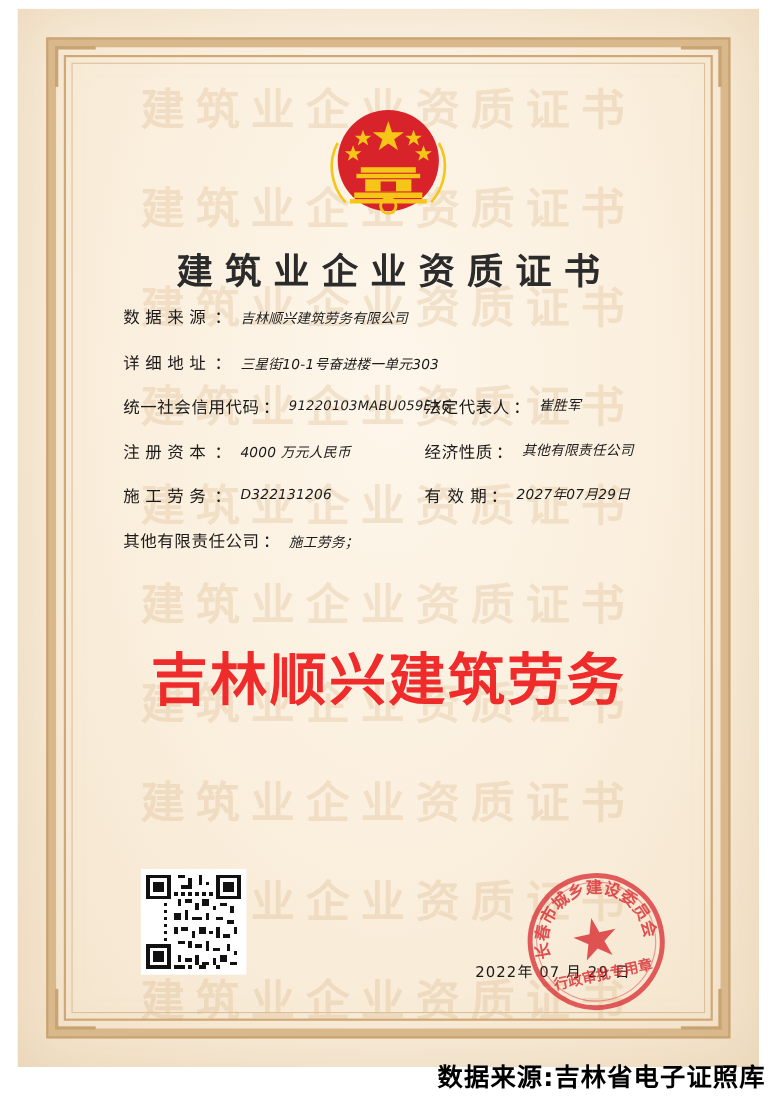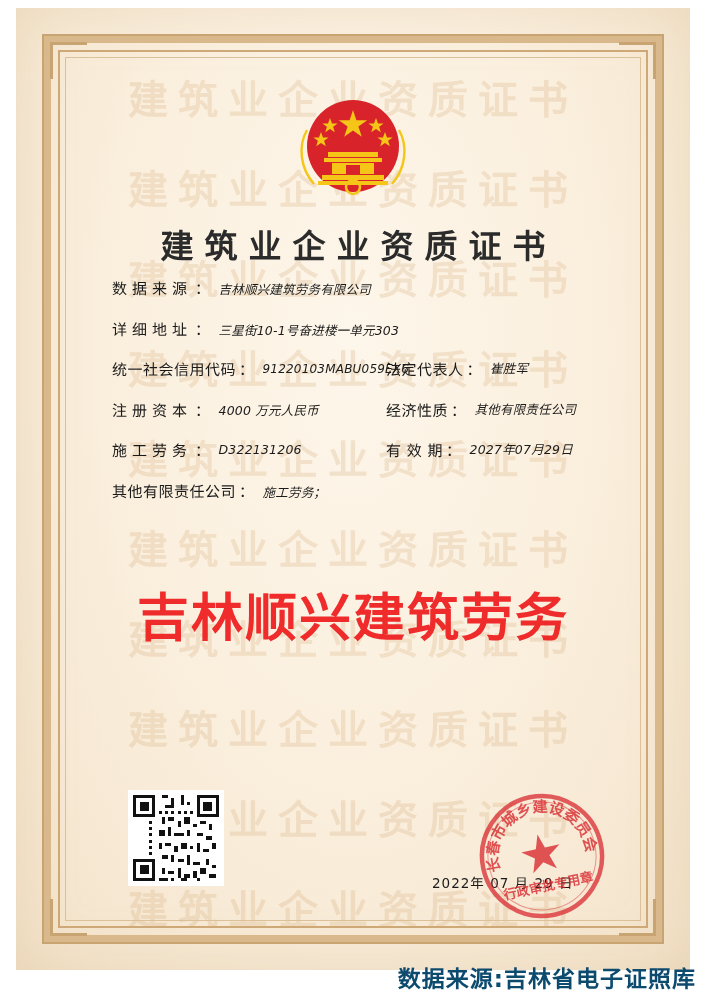--- a/index.html
+++ b/index.html
@@ -219,21 +219,21 @@
   }
 
   
   .source-line {
     position: absolute;
     right: 10px;
     bottom: 6px;
     font-family: "DejaVu Sans", "Liberation Sans", sans-serif;
     font-size: 23px;
     font-weight: 700;
-    color: #0c4a6e;
+    color: #000000;
     letter-spacing: 1px;
   }
 </style>
 </head>
 <body>
 
 <div id="certificate">
 
   <div class="wm-layer">
     <div class="wm-row" style="top:60px;">建筑业企业资质证书</div>

